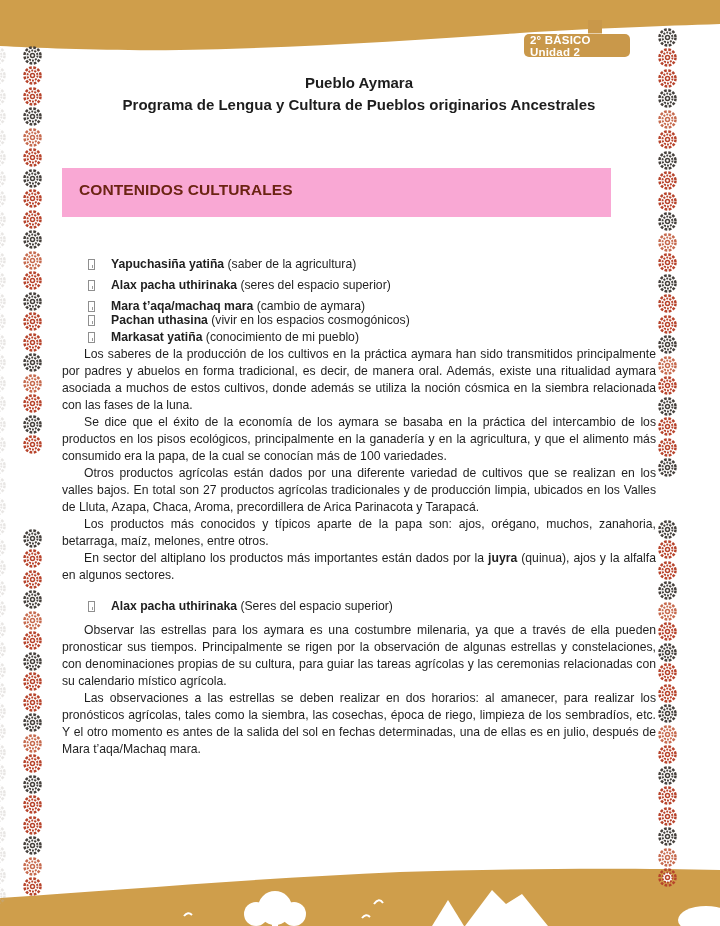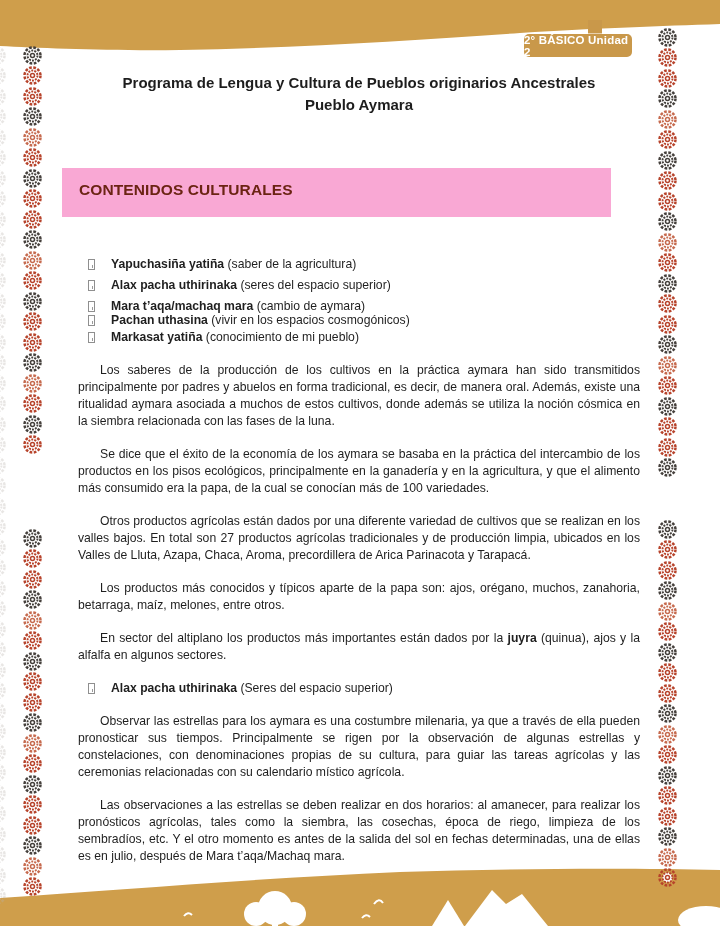--- a/index.html
+++ b/index.html
@@ -5,25 +5,26 @@
   html,body{margin:0;padding:0;}
   body{
     width:720px;height:926px;position:relative;overflow:hidden;
     background:#ffffff;
     font-family:"Liberation Sans", sans-serif;
     -webkit-font-smoothing:antialiased;
   }
   
   .top-banner{position:absolute;top:0;left:0;width:720px;height:60px;z-index:2;}
   .unit-badge{
-    position:absolute;left:524px;top:34px;width:108px;height:23px;z-index:3;
+    position:absolute;left:524px;top:34px;width:100px;height:23px;z-index:3;
     border-radius:5px;color:#fff;font-size:11.5px;font-weight:bold;
     display:flex;align-items:center;justify-content:center;
     box-shadow:0 0 0 1px rgba(255,255,255,.55);
     letter-spacing:.2px;
+    padding-left:6px;
   }
   .badge-stem{position:absolute;left:588px;top:20px;width:14px;height:16px;z-index:2;}
   
   .chain-seg{position:absolute;display:flex;flex-direction:column;z-index:4;}
   .chain-seg svg{display:block;margin-top:-0.5px;}
   
   .title-block{
     position:absolute;left:62px;top:72px;width:594px;z-index:5;
     text-align:center;font-weight:bold;font-size:15px;color:#1d1d1d;line-height:1.45;
   }
@@ -45,21 +46,21 @@
   .topic.overlap{margin-top:-7px;margin-bottom:0;}
   .notdef-box{
     position:absolute;left:26px;top:3px;width:7px;height:11px;
     border:1px solid #8f8f8f;box-sizing:border-box;
     background-image:radial-gradient(#9a9a9a 0.7px, transparent 0.9px),
                      radial-gradient(#9a9a9a 0.7px, transparent 0.9px);
     background-repeat:no-repeat;background-position:1px 2px,1px 6px;
   }
   .topic b{font-weight:bold;}
   .body-heading{font-weight:bold;text-indent:22px;margin:26px 0 0 0;}
-  .content p{margin:16px;text-indent:22px;}
+  .content p{margin:0;text-indent:22px;}
   .p1{margin-top:2px;}
   .p2{margin-top:18px;}
   .p3{margin-top:8px;}
   .p4{margin-top:12px;}
   .p5{margin-top:11px;}
   .subtopic{margin-top:14px;margin-bottom:7px;}
   .p6{margin-top:0;}
   .p7{margin-top:18px;}
   
   .footer-art{position:absolute;left:0;bottom:0;width:720px;height:64px;z-index:1;}
@@ -686,22 +687,22 @@
       </svg>
       <svg width="21" height="21" viewBox="0 0 21 21">
         <circle cx="10.5" cy="10.5" r="8" fill="none" stroke="#b9b2ac" stroke-width="2.5" stroke-dasharray="2.7 1.55"></circle>
         <circle cx="10.5" cy="10.5" r="5" fill="#ffffff" stroke="#b9b2ac" stroke-width="1.9" stroke-dasharray="2 1.1"></circle>
         <circle cx="10.5" cy="10.5" r="2" fill="none" stroke="#b9b2ac" stroke-width="1.5"></circle>
       </svg>
     </div>
   </div>
 
 <div class="title-block">
+  <div>Pueblo Aymara</div>
   <div>Programa de Lengua y Cultura de Pueblos originarios Ancestrales</div>
-  <div>Pueblo Aymara</div>
 </div>
 
 <div class="section-banner" style="background: #f9a8d4;">
   <span style="color: rgb(107, 36, 19);">CONTENIDOS CULTURALES</span>
 </div>
 
 <div class="content">
 
   <div class="topic">
     <span class="notdef-box"></span>

